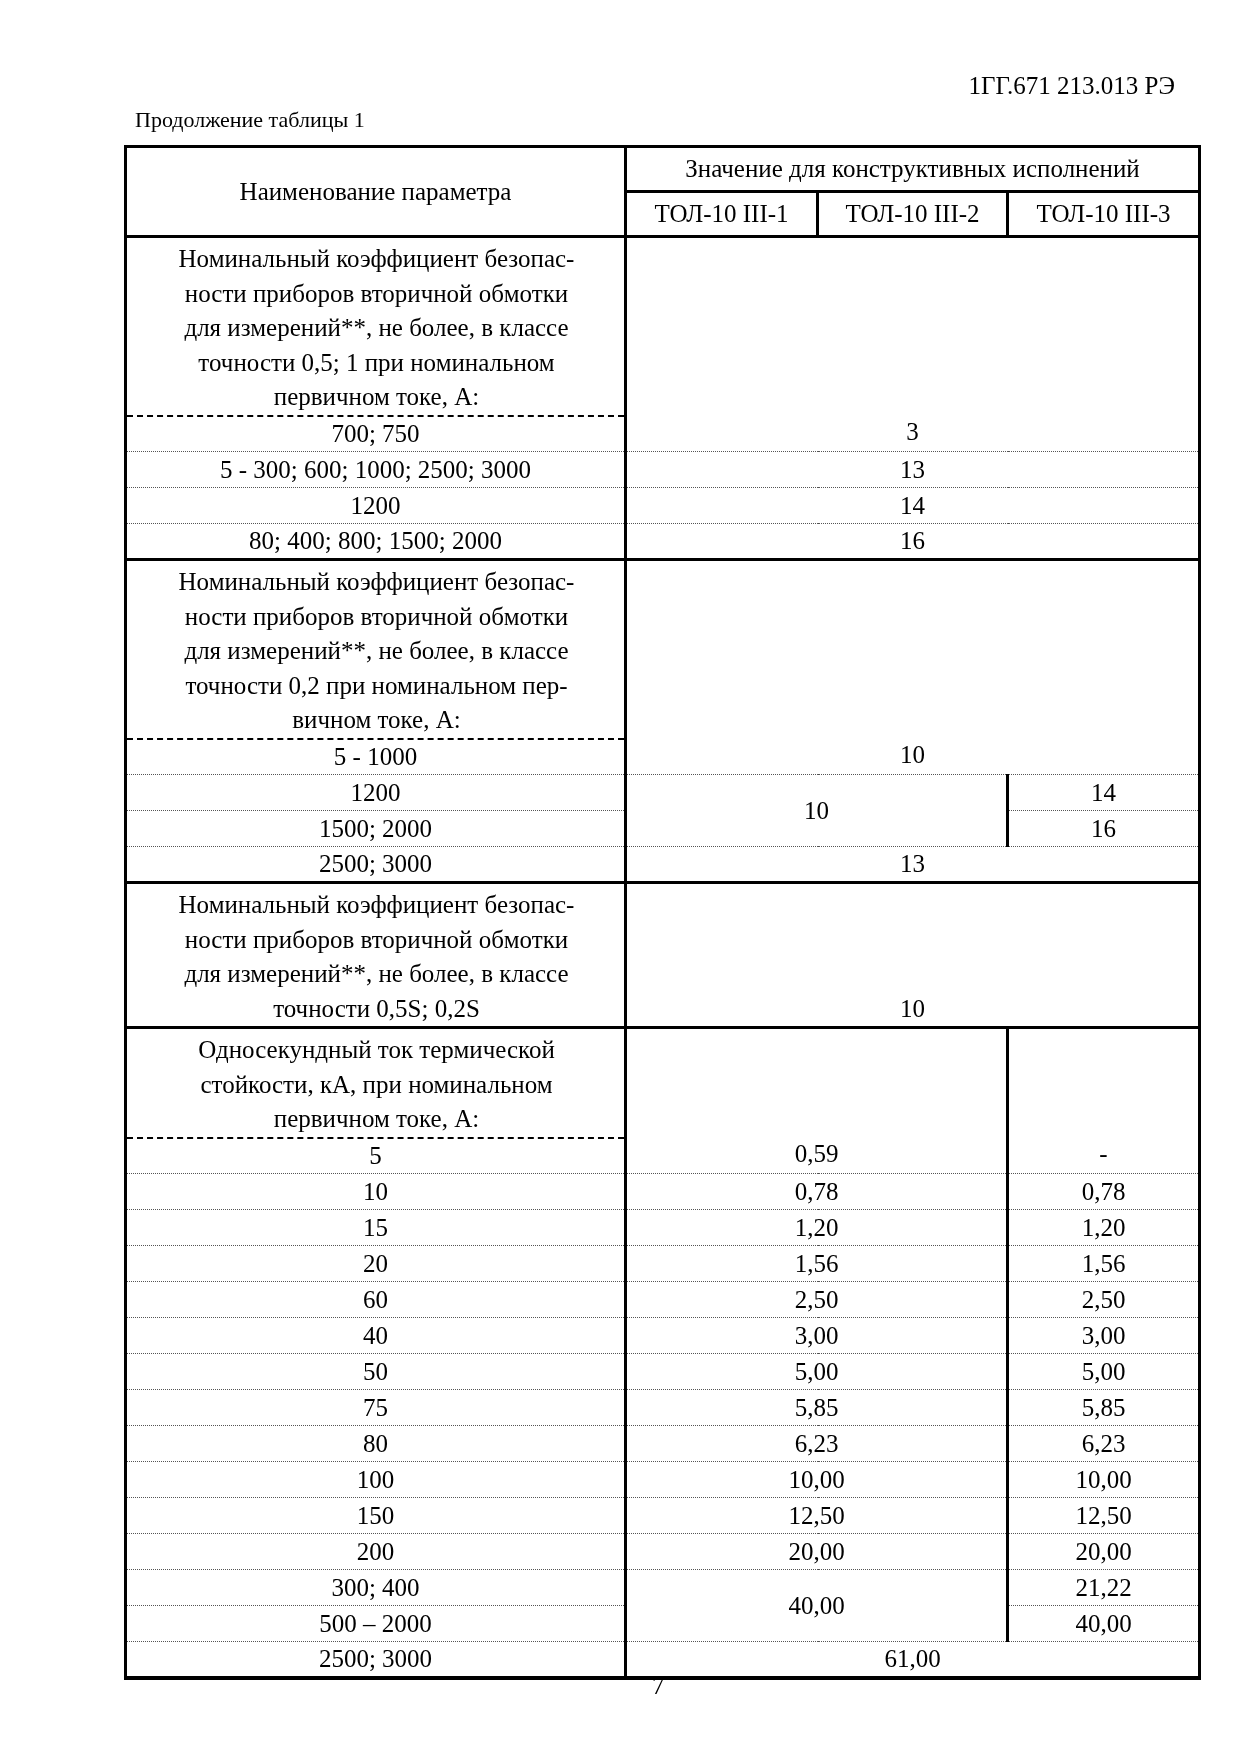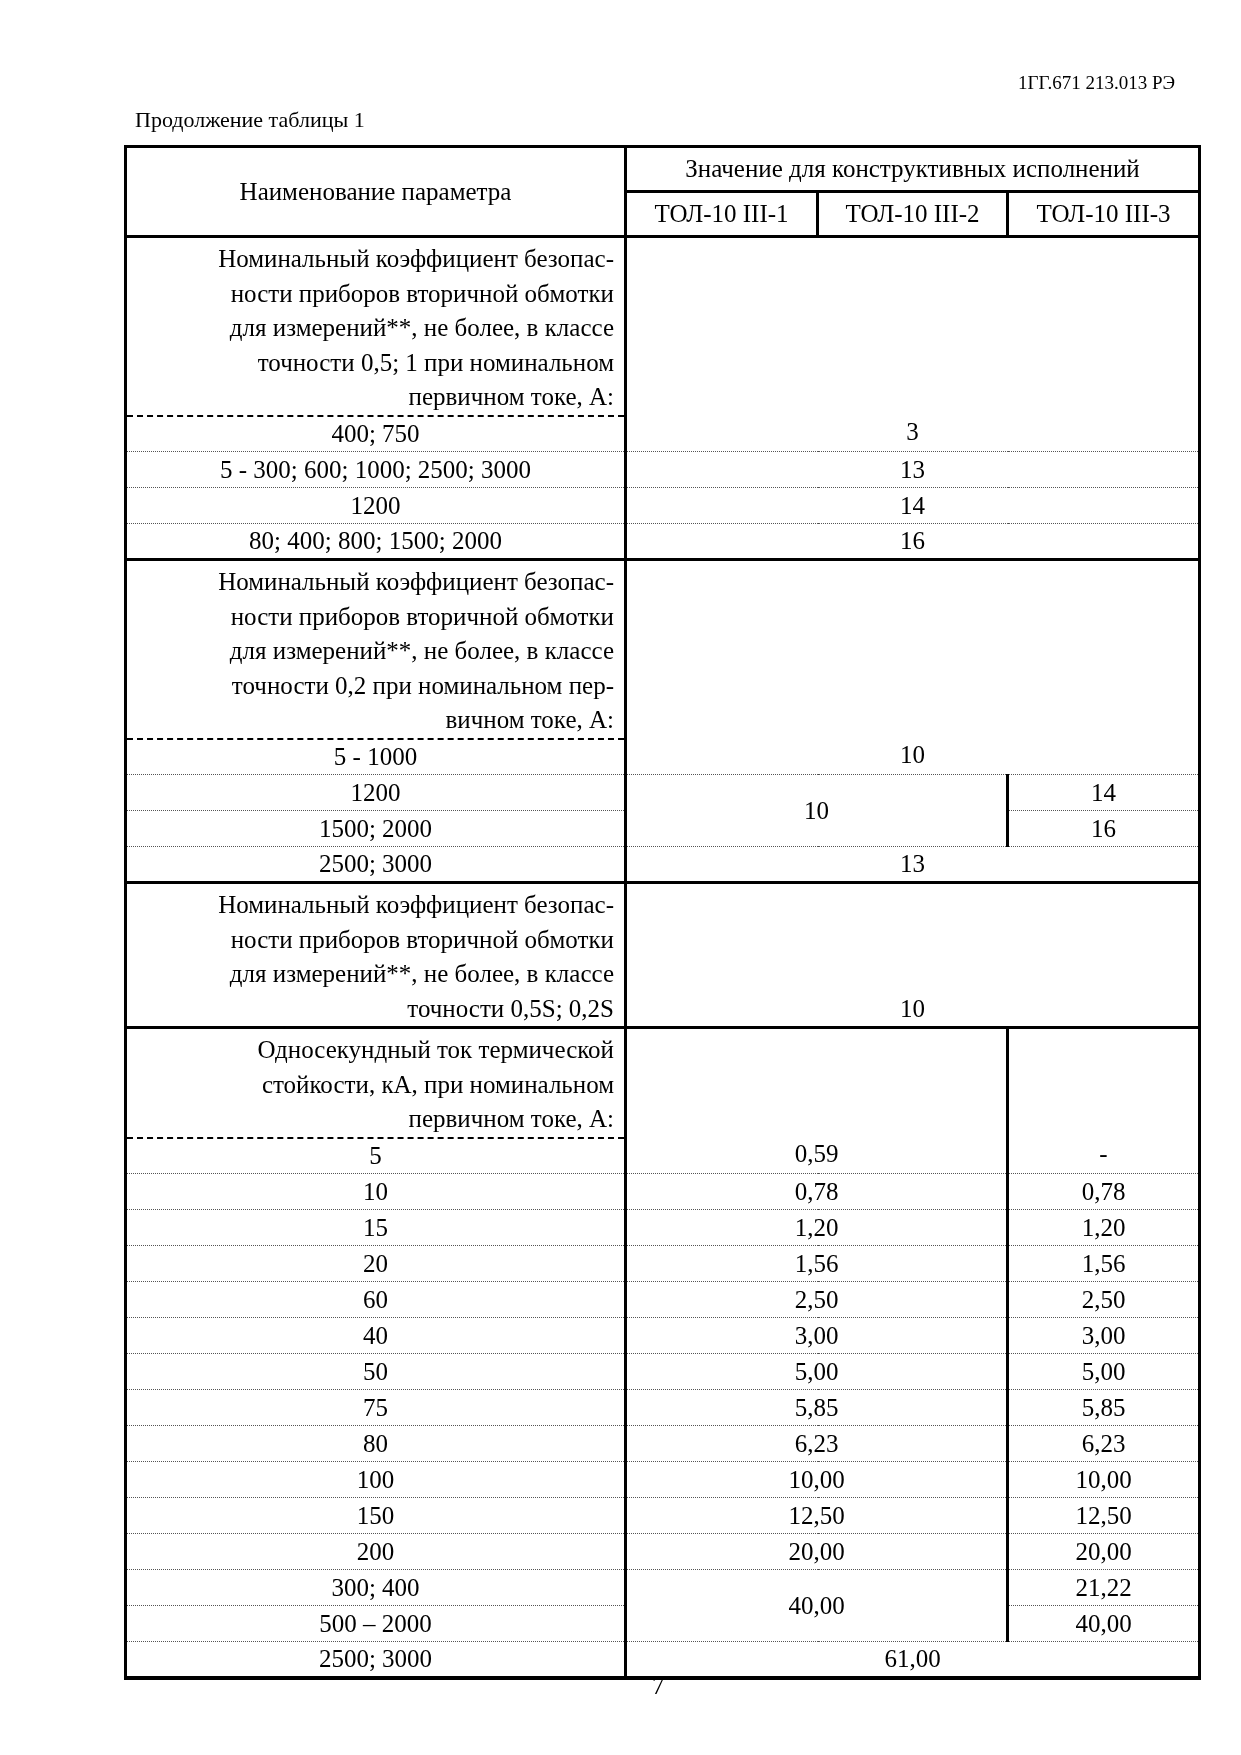--- a/index.html
+++ b/index.html
@@ -1,29 +1,29 @@
 <!DOCTYPE html>
 <html><head>
 <meta charset="utf-8">
 <style>
   html, body { margin: 0; padding: 0; background: #ffffff; }
   body { width: 1241px; height: 1755px; position: relative; overflow: hidden;
          font-family: "Liberation Serif", "DejaVu Serif", serif; color: #000; }
-  .doc-code { position: absolute; top: 72px; right: 66px; font-size: 19px; }
+  .doc-code { position: absolute; top: 72px; right: 66px; font-size: 25px; }
   .caption { position: absolute; top: 107px; left: 135px; font-size: 22px; }
   .page-num { position: absolute; top: 1672px; left: 0; width: 100%; text-align: left; font-size: 25px; }
   .page-num span { position: absolute; left: 652px; }
 
   .tbl { position: absolute; left: 124px; top: 145px; width: 1074px; }
   table { border-collapse: collapse; width: 1074px; table-layout: fixed; font-size: 25px; padding-left: 8px; }
   td { padding: 0; text-align: center; vertical-align: middle; line-height: 34px; }
   col.c1 { width: 500px; } col.c2 { width: 192px; } col.c3 { width: 190px; } col.c4 { width: 192px; }
 
   .hdr td { border: 3px solid #000; height: 42px; }
-  .label { text-align: right; padding: 4px 10px 0 12px; vertical-align: top; line-height: 34.5px;
+  .label { text-align: center; padding: 4px 10px 0 12px; vertical-align: top; line-height: 34.5px;
            border-left: 3px solid #000; border-right: 3px solid #000; }
   .lbl-dash { border-bottom: 2px dashed #000; }
   .val { border-left: 3px solid #000; border-right: 3px solid #000; vertical-align: bottom; }
   .r { height: 36px; }
   .dot { border-bottom: 1px dotted #555; }
   .solid-top { border-top: 3px solid #000; }
   .vl { border-left: 3px solid #000; }
   .vr { border-right: 3px solid #000; }
   .bottom { border-bottom: 4px solid #000; }
 </style>
@@ -57,21 +57,21 @@
     <td class="label lbl-dash" style="height:170px">
       <div>Номинальный коэффициент безопас-</div>
       <div>ности приборов вторичной обмотки</div>
       <div>для измерений**, не более, в классе</div>
       <div>точности 0,5; 1 при номинальном</div>
       <div>первичном токе, А:</div>
     </td>
     <td colspan="3" rowspan="2" class="val" style="padding-bottom:2px">3</td>
   </tr>
   <tr class="r">
-    <td class="vl vr dot">400; 750</td>
+    <td class="vl vr dot">700; 750</td>
   </tr>
   <tr class="r">
     <td class="vl vr dot" style="border-top:1px dotted #555">5 - 300; 600; 1000; 2500; 3000</td>
     <td colspan="3" class="vl vr dot" style="border-top:1px dotted #555">13</td>
   </tr>
   <tr class="r">
     <td class="vl vr dot">1200</td>
     <td colspan="3" class="vl vr dot">14</td>
   </tr>
   <tr class="r">

